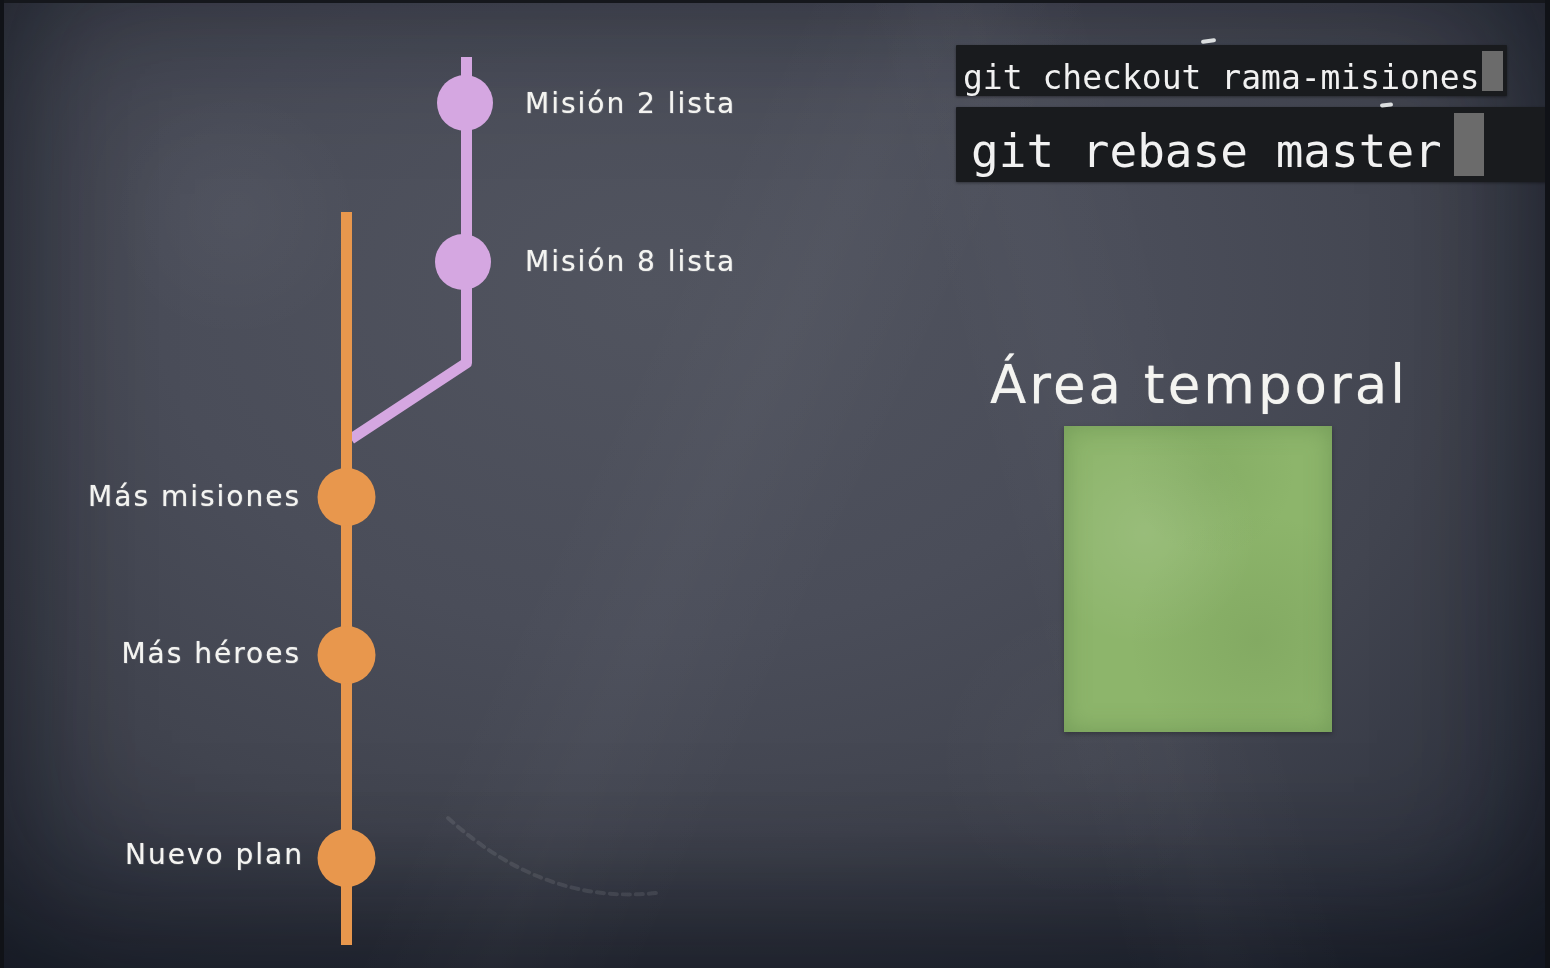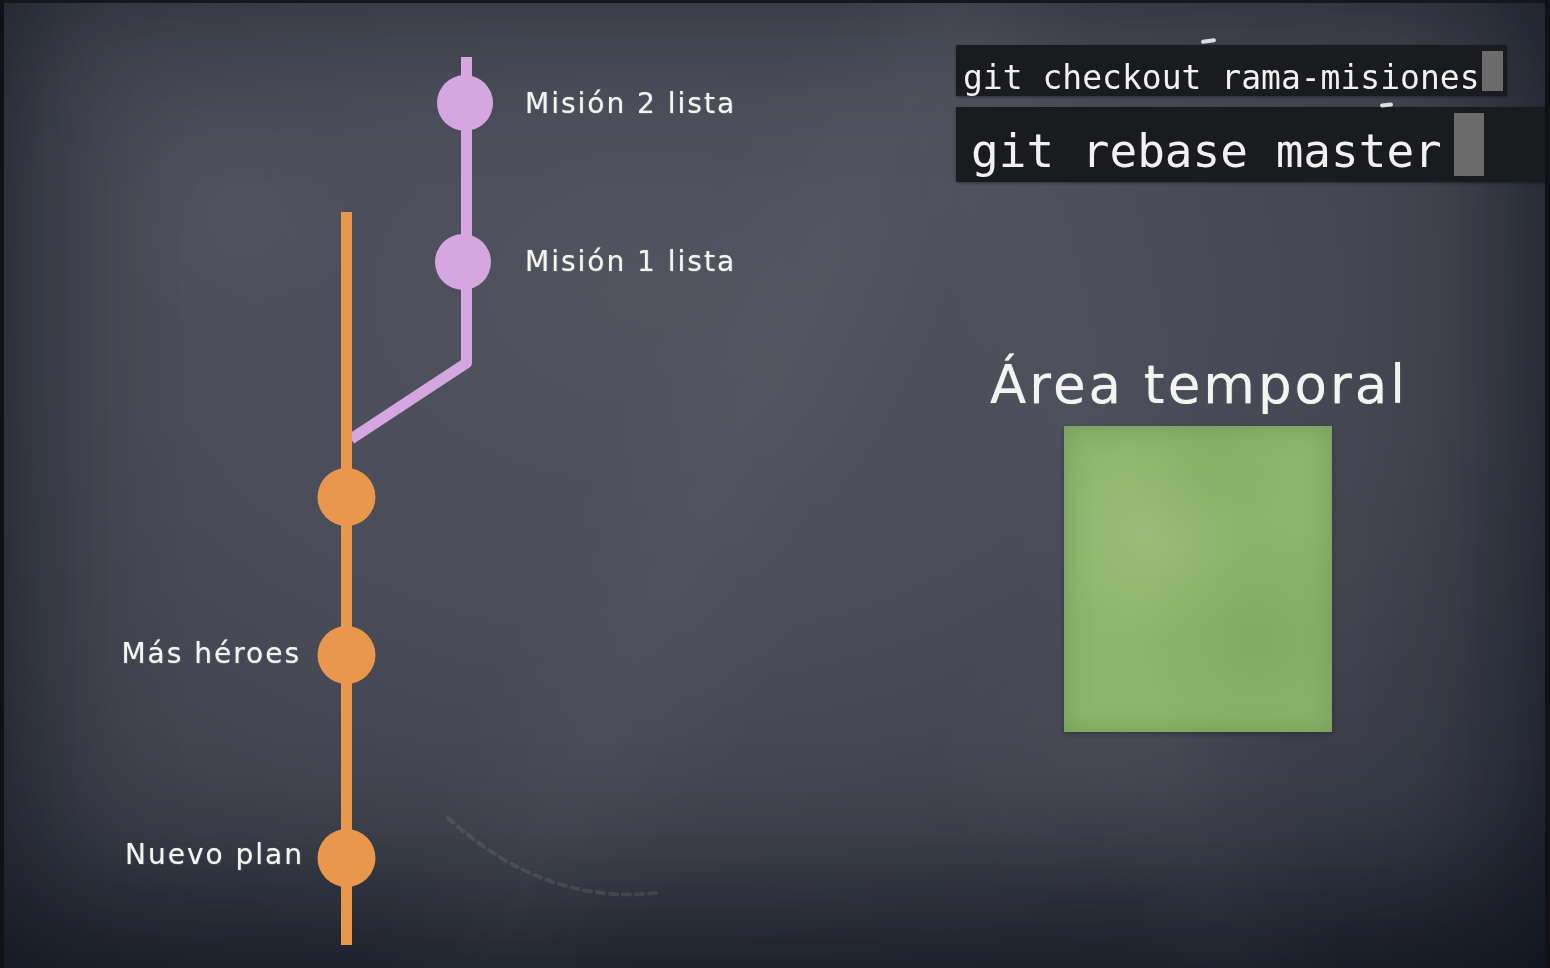--- a/index.html
+++ b/index.html
@@ -121,21 +121,22 @@
 
       <circle cx="461" cy="100" r="28" fill="#D5A7E1"></circle>
       <circle cx="459" cy="259" r="28" fill="#D5A7E1"></circle>
 
       <circle cx="342.5" cy="494" r="29" fill="#E8974D"></circle>
       <circle cx="342.5" cy="652" r="29" fill="#E8974D"></circle>
       <circle cx="342.5" cy="855" r="29" fill="#E8974D"></circle>
     </svg>
 
     <div class="chalk-label" style="left:521px; top:79px;">Misión 2 lista</div>
-    <div class="chalk-label" style="left:521px; top:237px;">Misión 1 lista</div>
+    <div class="chalk-label" style="left:521px; top:237px;">Misión 8 lista</div>
+    <div class="chalk-label label-right" style="right:1244px; top:472px;">Más misiones</div>
     <div class="chalk-label label-right" style="right:1244px; top:629px;">Más héroes</div>
     <div class="chalk-label label-right" style="right:1241px; top:830px;">Nuevo plan</div>
 
     <div class="staging-title">Área temporal</div>
     <div class="staging-box"></div>
 
     <div class="terminal-line terminal-line-1">
       <span class="cmd">git checkout rama-misiones</span>
       <span class="cursor-block cursor-1"></span>
     </div>

